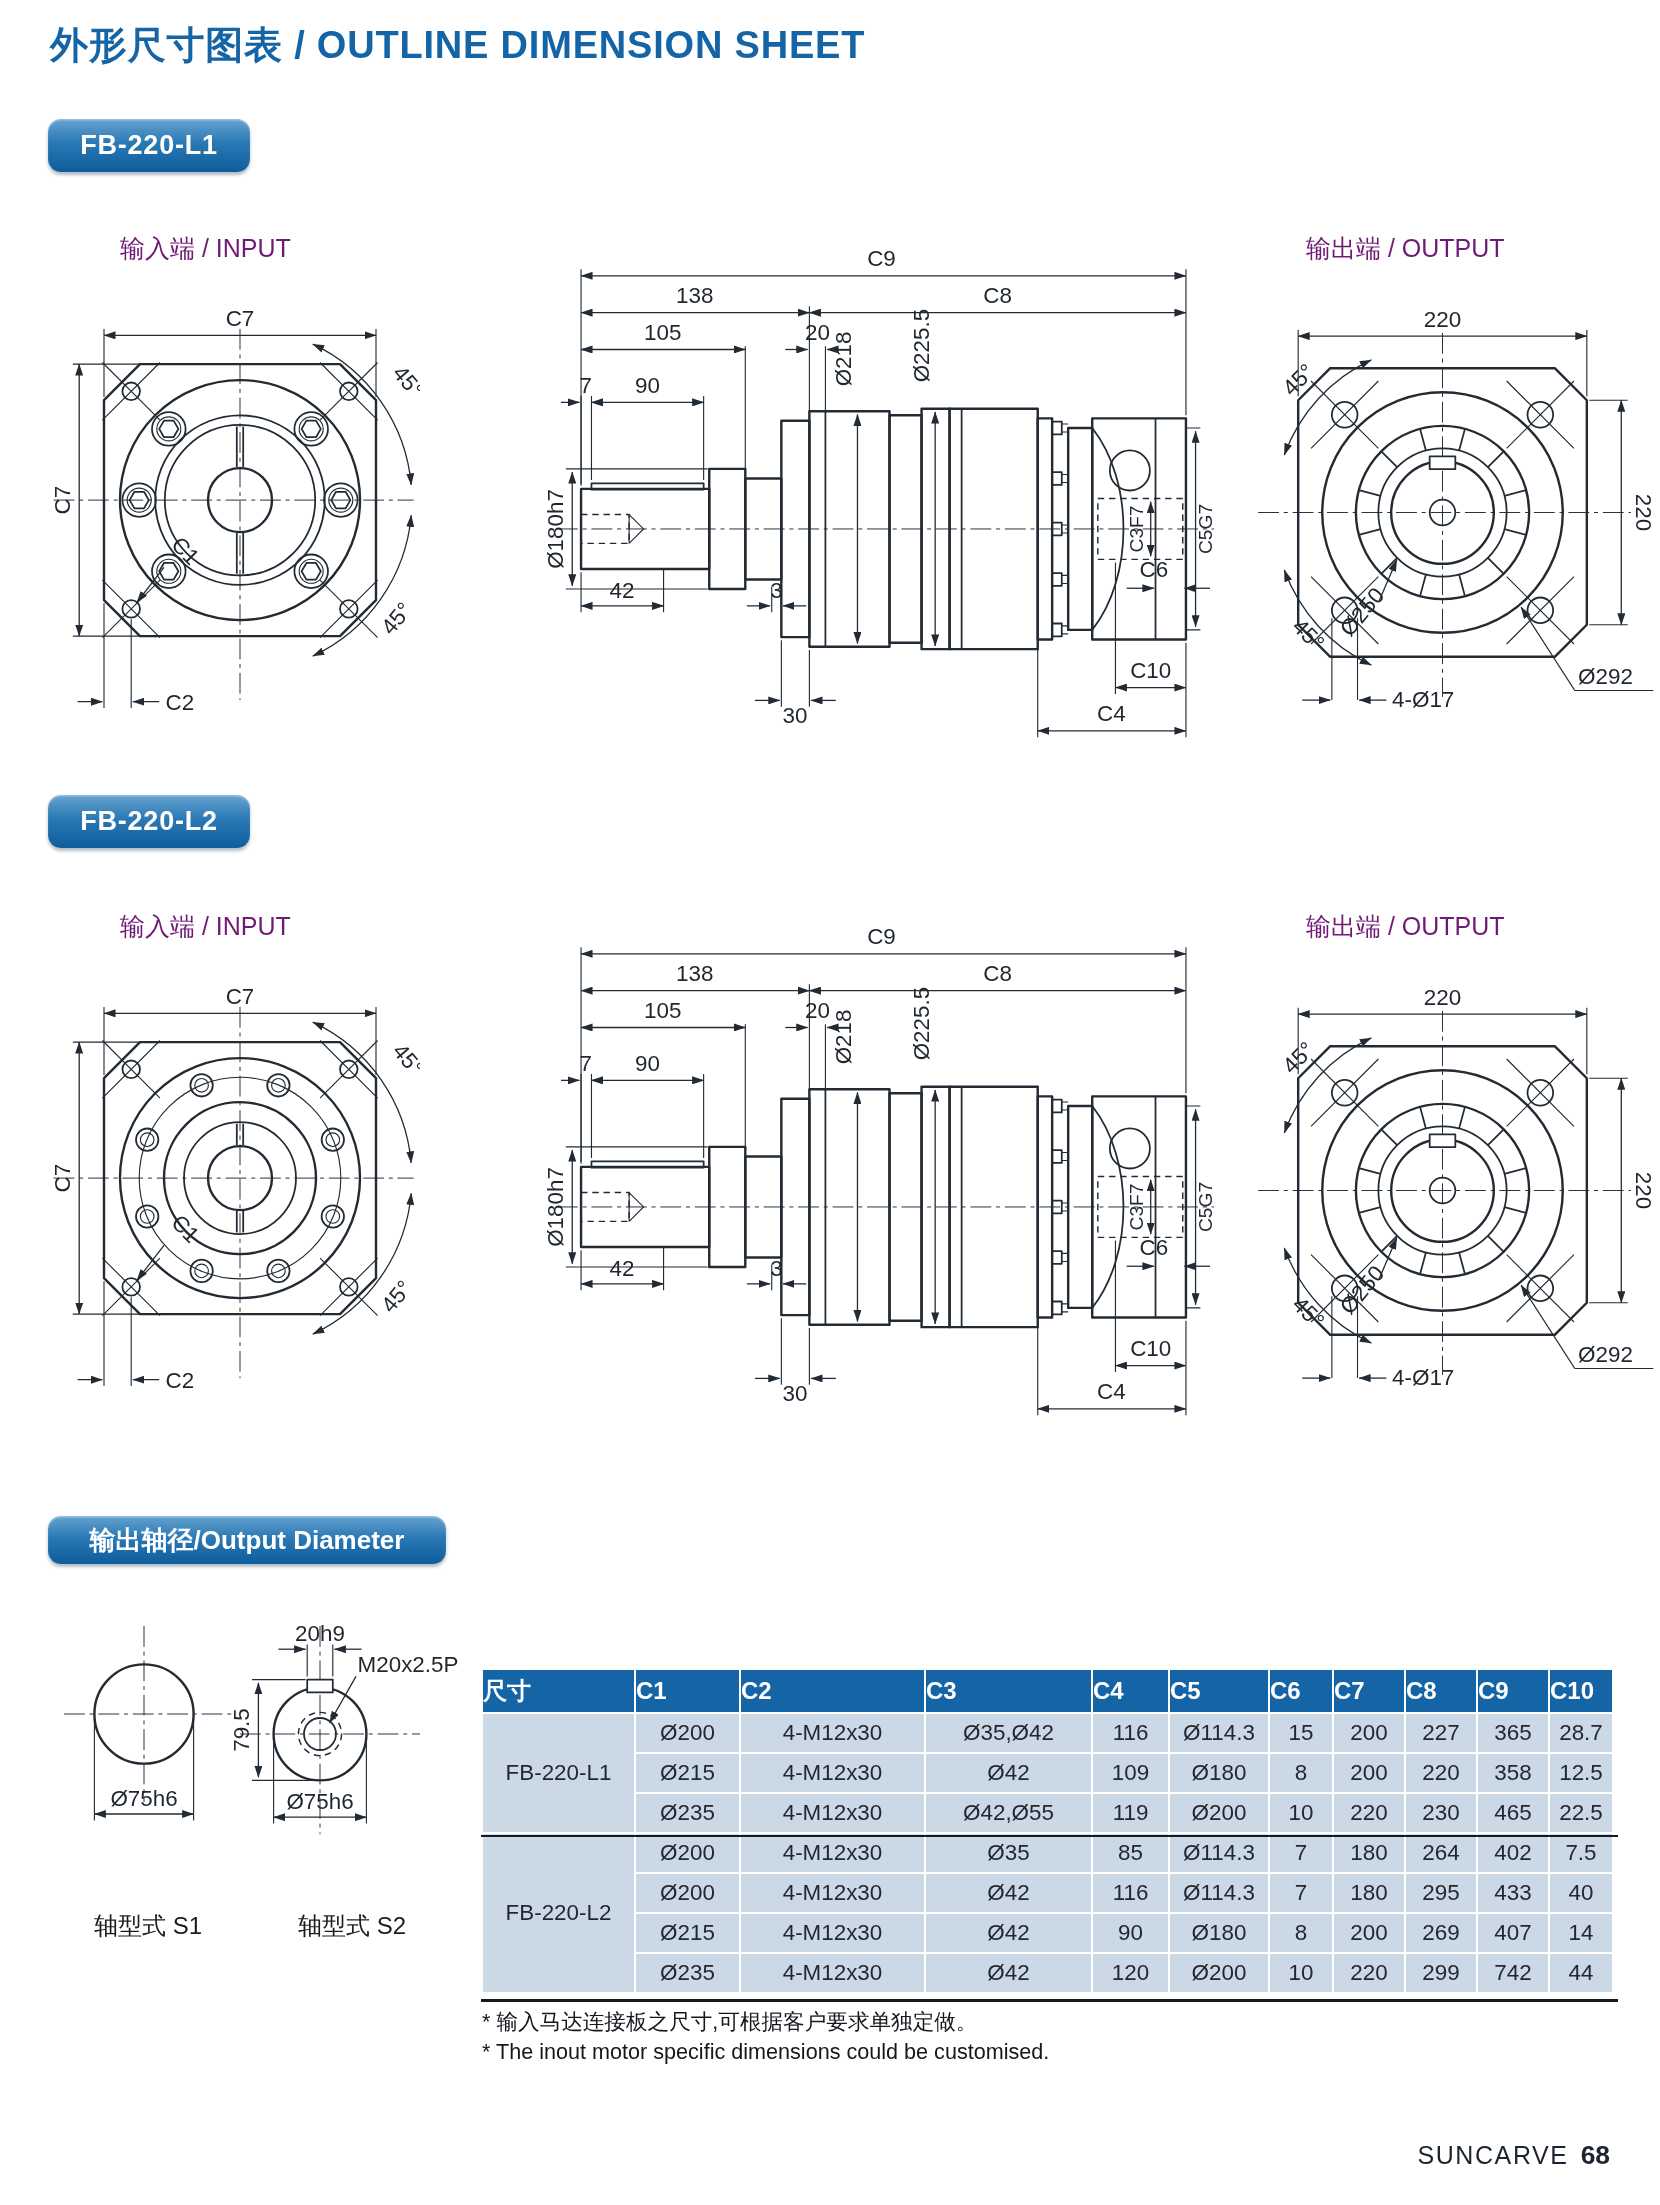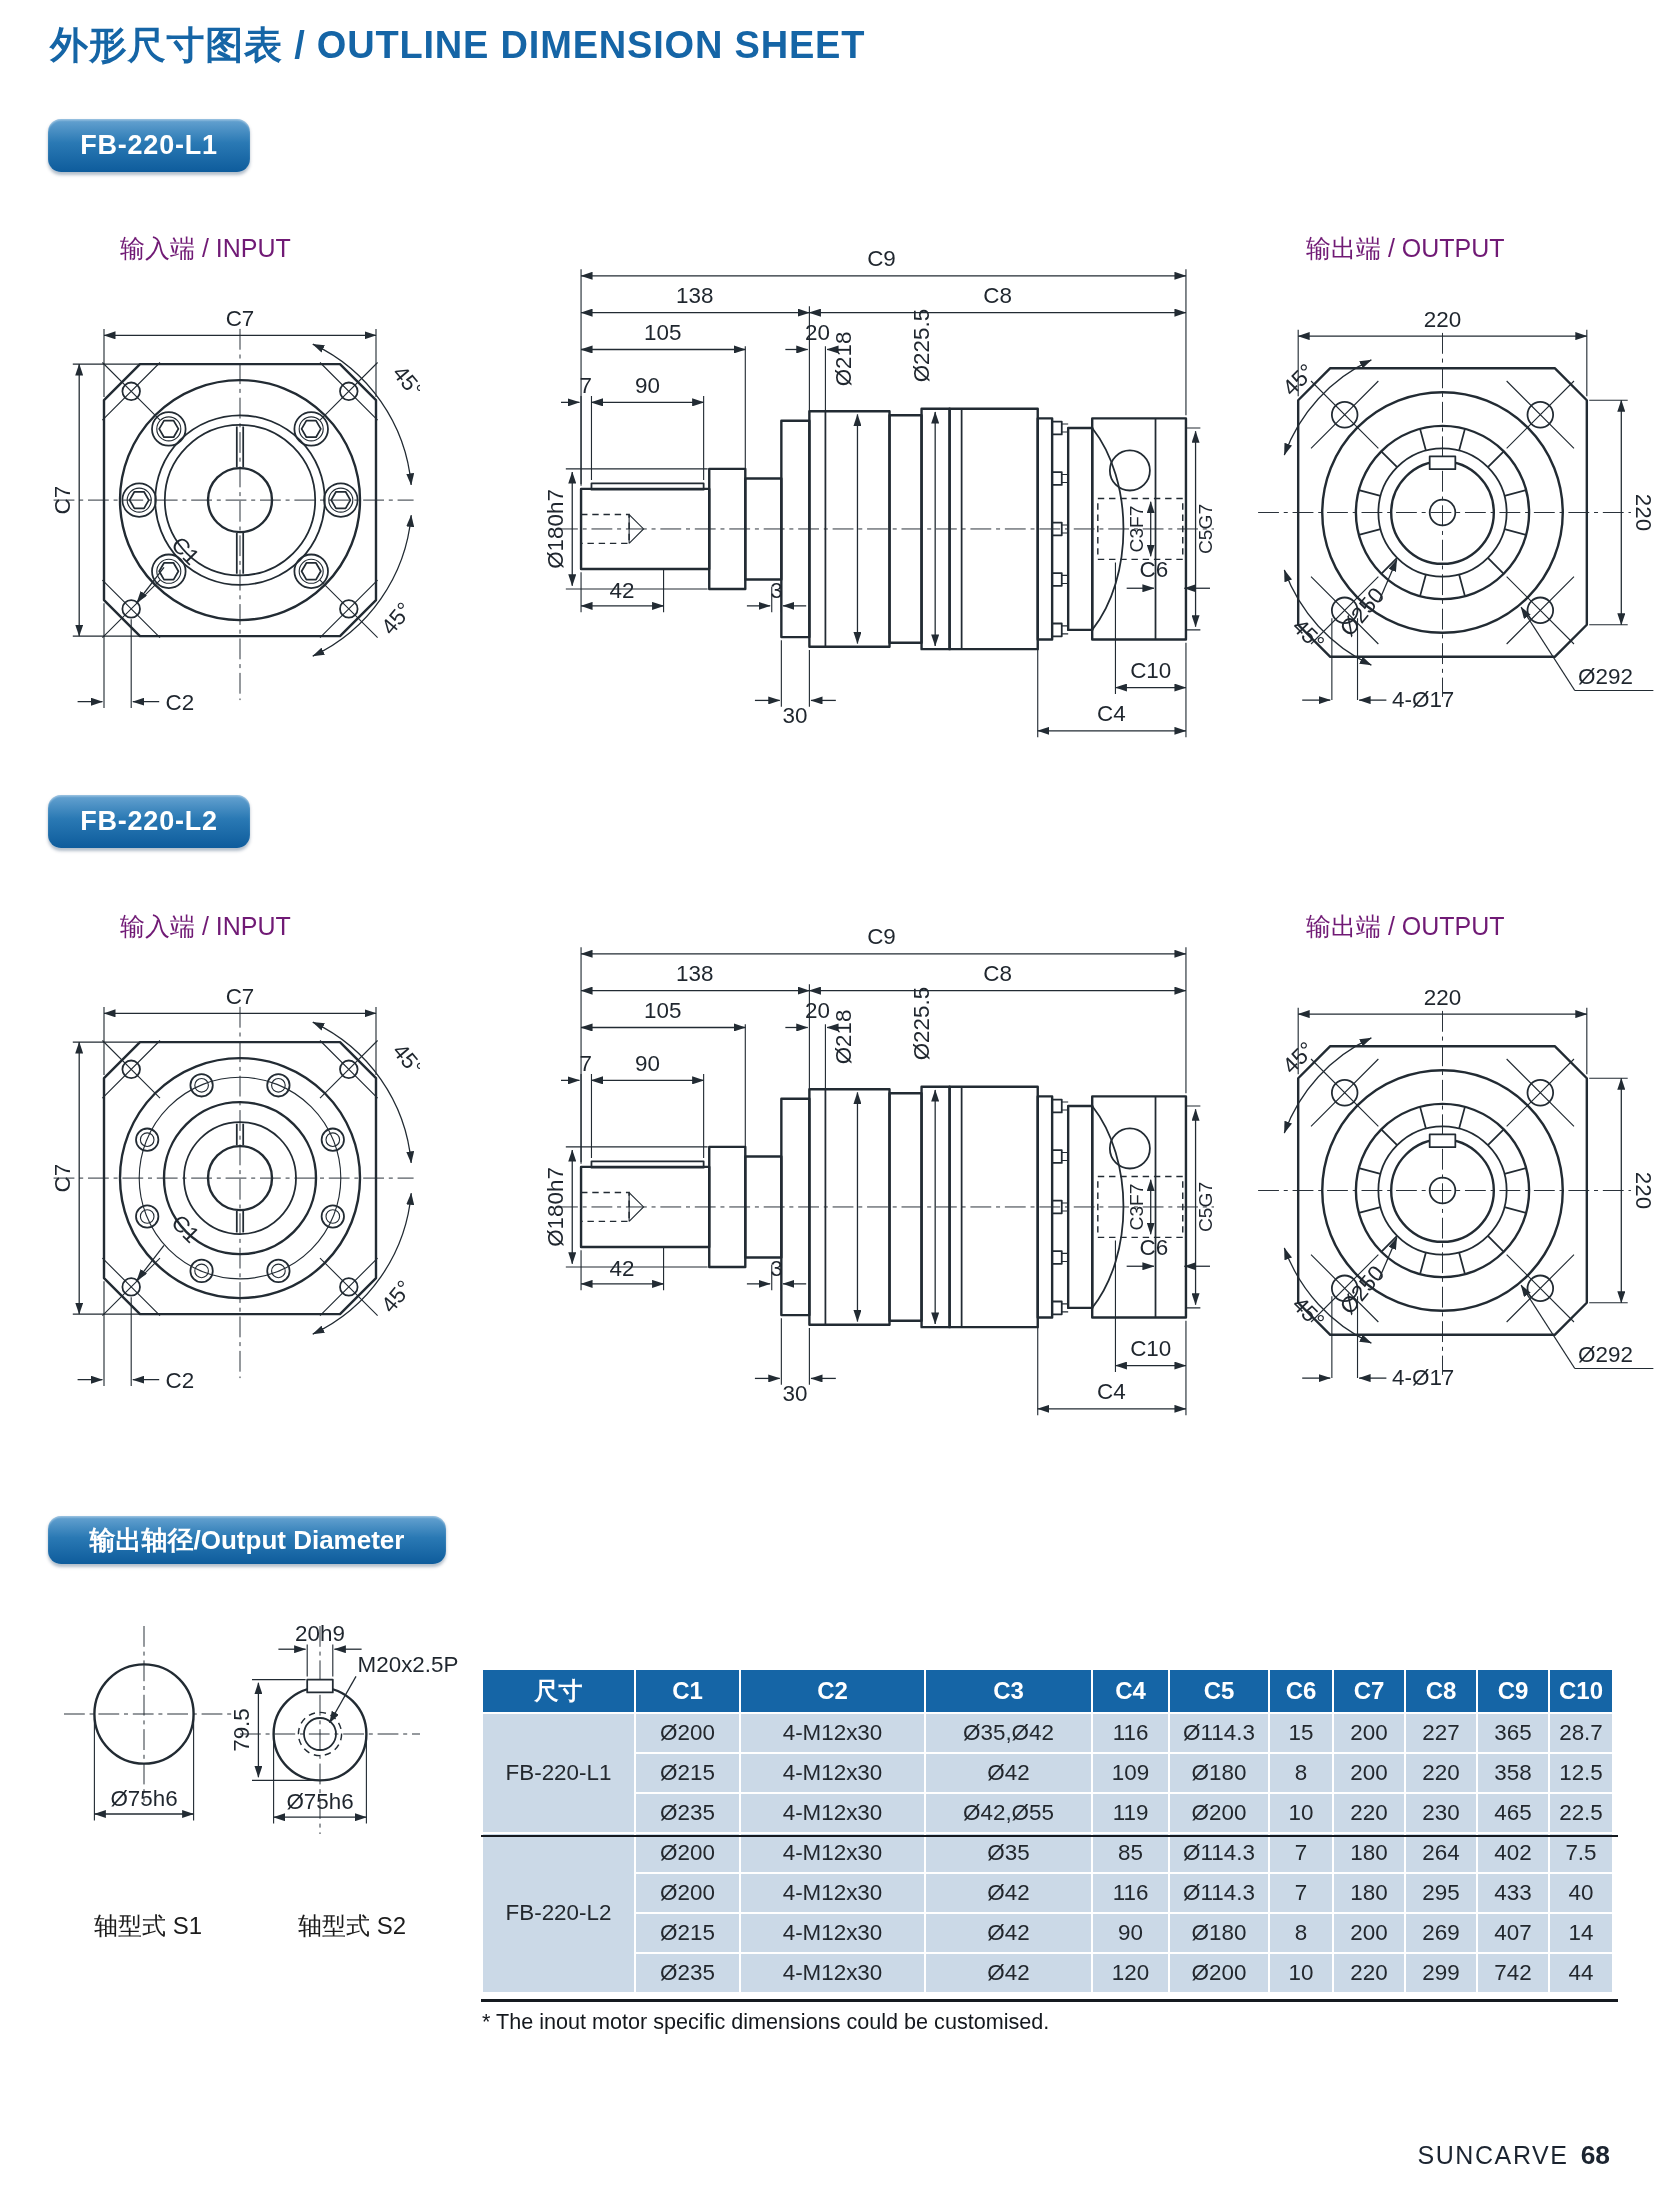--- a/index.html
+++ b/index.html
@@ -15,21 +15,21 @@
   .ol2{fill:none;stroke:#222b33;stroke-width:2.2;stroke-linejoin:round}
   .wf{fill:#fff}
   .thin{fill:none;stroke:#222b33;stroke-width:1.4}
   .dim{fill:none;stroke:#222b33;stroke-width:1.6}
   .cl{fill:none;stroke:#222b33;stroke-width:1.2;stroke-dasharray:26 6 5 6}
   .hid{fill:none;stroke:#222b33;stroke-width:1.8;stroke-dasharray:8 6}
   .dtx{fill:#1f262e;font-family:"Liberation Sans",sans-serif;font-size:28px}
   .dtx2{font-size:24px}
   .tablewrap{position:absolute;left:481px;top:1668px}
   table{border-collapse:separate;border-spacing:2.4px;table-layout:fixed}
-  th{background:#1565a6;color:#fff;font-size:24px;font-weight:600;height:42px;padding:0;text-align:center}
+  th{background:#1565a6;color:#fff;font-size:24px;font-weight:600;height:42px;padding:0;text-align:left}
   td{background:#cbd9e7;color:#23282e;font-size:22.4px;height:38px;padding:0;text-align:center}
   .sepline{position:absolute;left:481px;top:1835px;width:1137px;height:2.4px;background:#151a20}
   .botline{position:absolute;left:481px;top:1999px;width:1137px;height:3.2px;background:#151a20}
   .notes{position:absolute;left:482px;top:2007px;font-size:21.6px;color:#14181d;line-height:30px}
   .footer{position:absolute;top:2140px;right:51px;font-size:25px;color:#1b2430;letter-spacing:1.6px}
   .footer b{font-size:26.4px;margin-left:12px;letter-spacing:0}
 </style>
 </head>
 <body>
 
@@ -555,20 +555,21 @@
           <td>742</td>
           <td>44</td>
         </tr>
       </tbody>
     </table>
   </div>
   <div class="sepline"></div>
   <div class="botline"></div>
 
   <div class="notes">
+    <div>* 输入马达连接板之尺寸,可根据客户要求单独定做。</div>
     <div>* The inout motor  specific dimensions could be customised.</div>
   </div>
 
   <div class="footer">
     <span>SUNCARVE</span><b>68</b>
   </div>
 
 </div>
 
 

